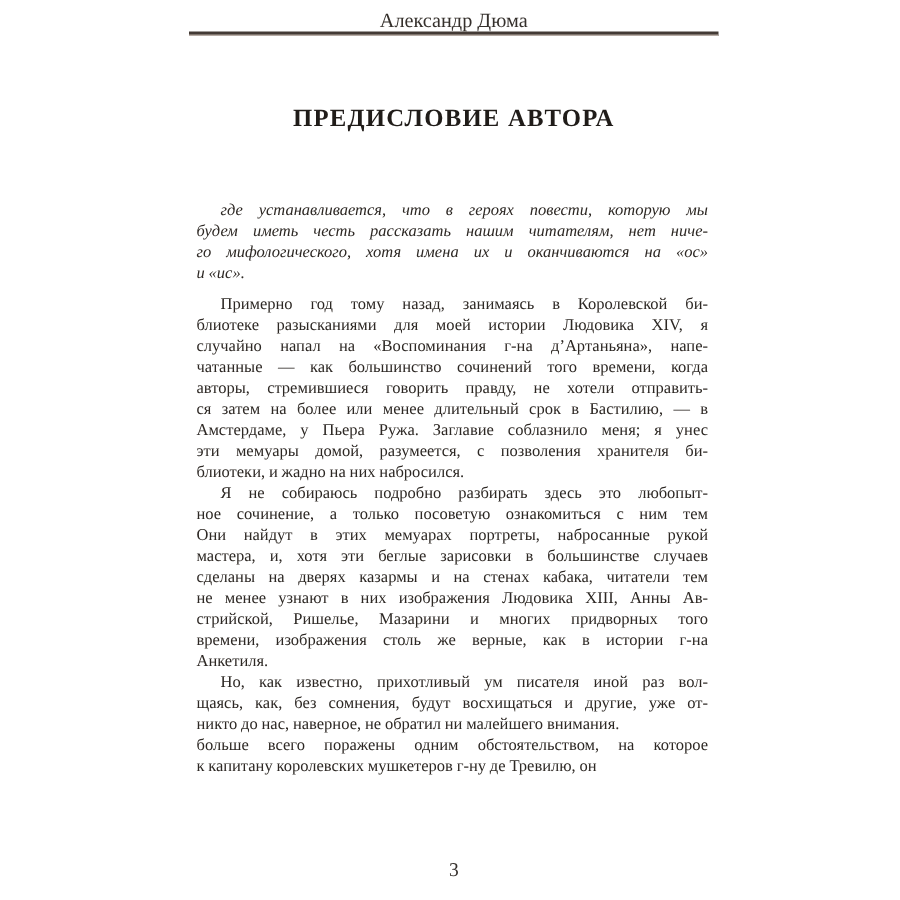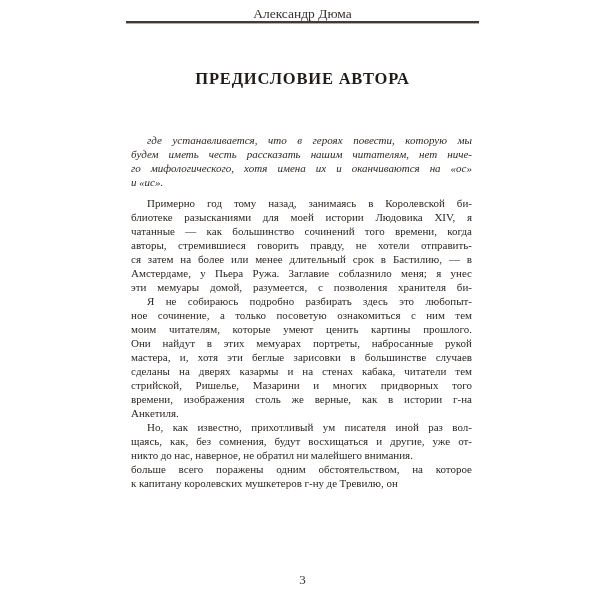--- a/index.html
+++ b/index.html
@@ -95,33 +95,35 @@
     <div class="epigraph" id="epigraph">
         <div class="line first">где устанавливается, что в героях повести, которую мы</div>
         <div class="line">будем иметь честь рассказать нашим читателям, нет ниче-</div>
         <div class="line">го мифологического, хотя имена их и оканчиваются на «ос»</div>
         <div class="line last">и «ис».</div>
       </div>
     <div id="paragraphs">
         <div class="paragraph">
           <div class="line first">Примерно год тому назад, занимаясь в Королевской би-</div>
           <div class="line">блиотеке разысканиями для моей истории Людовика XIV, я</div>
+          <div class="line">случайно напал на «Воспоминания г-на д’Артаньяна», напе-</div>
           <div class="line">чатанные — как большинство сочинений того времени, когда</div>
           <div class="line">авторы, стремившиеся говорить правду, не хотели отправить-</div>
           <div class="line">ся затем на более или менее длительный срок в Бастилию, — в</div>
           <div class="line">Амстердаме, у Пьера Ружа. Заглавие соблазнило меня; я унес</div>
           <div class="line">эти мемуары домой, разумеется, с позволения хранителя би-</div>
+          <div class="line last">блиотеки, и жадно на них набросился.</div>
         </div>
         <div class="paragraph">
           <div class="line first">Я не собираюсь подробно разбирать здесь это любопыт-</div>
           <div class="line">ное сочинение, а только посоветую ознакомиться с ним тем</div>
-          <div class="line">моим читателям, которые умеют ценить картины прошлого.</div>
           <div class="line">Они найдут в этих мемуарах портреты, набросанные рукой</div>
           <div class="line">мастера, и, хотя эти беглые зарисовки в большинстве случаев</div>
           <div class="line">сделаны на дверях казармы и на стенах кабака, читатели тем</div>
+          <div class="line">не менее узнают в них изображения Людовика XIII, Анны Ав-</div>
           <div class="line">стрийской, Ришелье, Мазарини и многих придворных того</div>
           <div class="line">времени, изображения столь же верные, как в истории г-на</div>
           <div class="line last">Анкетиля.</div>
         </div>
         <div class="paragraph">
           <div class="line first">Но, как известно, прихотливый ум писателя иной раз вол-</div>
           <div class="line">щаясь, как, без сомнения, будут восхищаться и другие, уже от-</div>
           <div class="line last">никто до нас, наверное, не обратил ни малейшего внимания.</div>
           <div class="line">больше всего поражены одним обстоятельством, на которое</div>
         </div>

